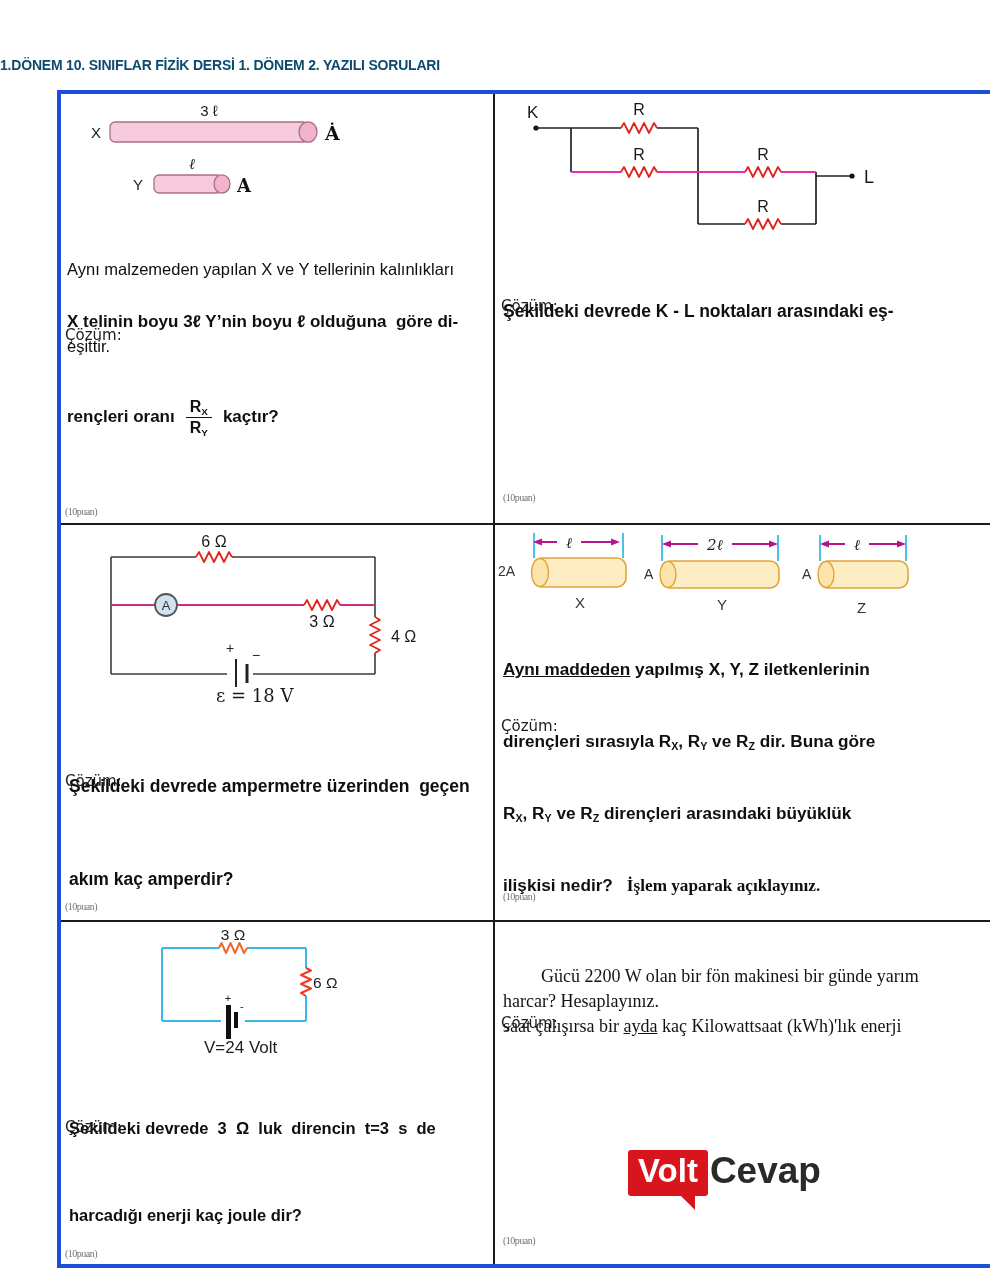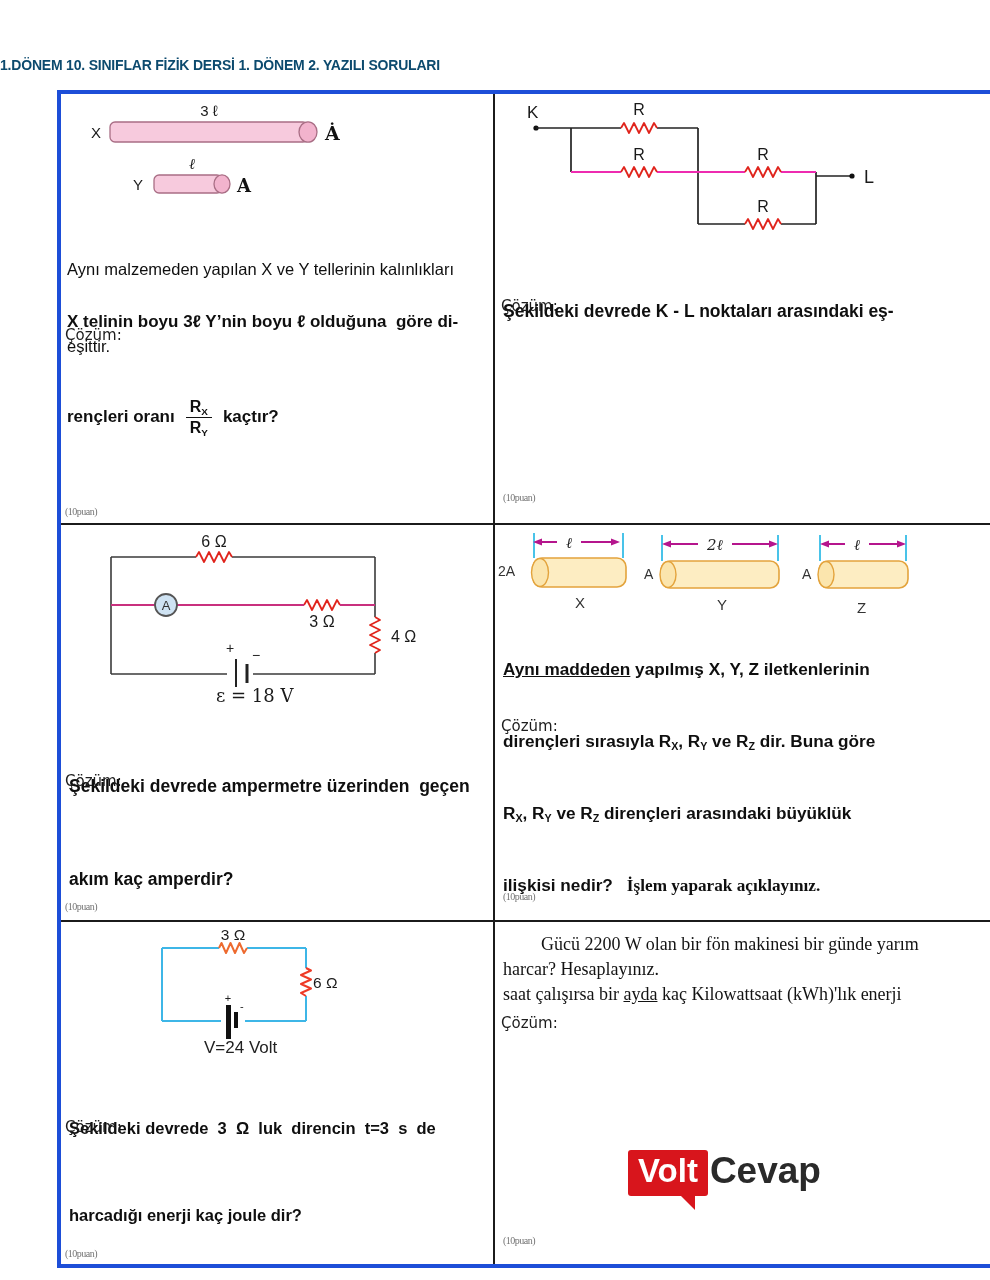--- a/index.html
+++ b/index.html
@@ -20,21 +20,21 @@
   .pts{position:absolute;font-size:10px;color:#737373;letter-spacing:-0.5px;
        font-family:Liberation Serif, serif;}
   sub{font-size:0.62em;vertical-align:baseline;position:relative;top:0.28em;line-height:0;}
   .l4row{display:flex;align-items:center;gap:11px;margin-top:11px;}
   .q-frac{display:inline-flex;flex-direction:column;align-items:center;line-height:1.12;font-size:16px;}
   .fr-top{border-bottom:1.6px solid #111;padding:0 4px 1px;}
   .fr-bot{padding-top:1px;}
   .serif{font-family:"Liberation Serif","DejaVu Serif",serif;}
   .q6text{position:absolute;left:8px;top:10px;width:432px;font-weight:400;
           font-family:"Liberation Serif","DejaVu Serif",serif;font-size:18px;line-height:25px;color:#131313;}
-  .q6text .ind{text-indent:38px;}
+  .q6text .ind{text-indent:38px;margin-top:32px;}
   .u{text-decoration:underline;}
   .logo{position:absolute;left:133px;top:228px;display:flex;align-items:flex-start;}
   .logo-box{position:relative;background:#d8151c;color:#fff;font-weight:700;font-size:33px;
             padding:3px 10px 7px;border-radius:3px;line-height:1.1;}
   .logo-tail{position:absolute;right:13px;bottom:-14px;width:0;height:0;
              border-top:15px solid #d8151c;border-left:15px solid transparent;}
   .logo-side{color:#2a2a2a;font-weight:700;font-size:37px;margin-left:2px;margin-top:1px;line-height:1.1;}
 </style>
 </head>
 <body>

